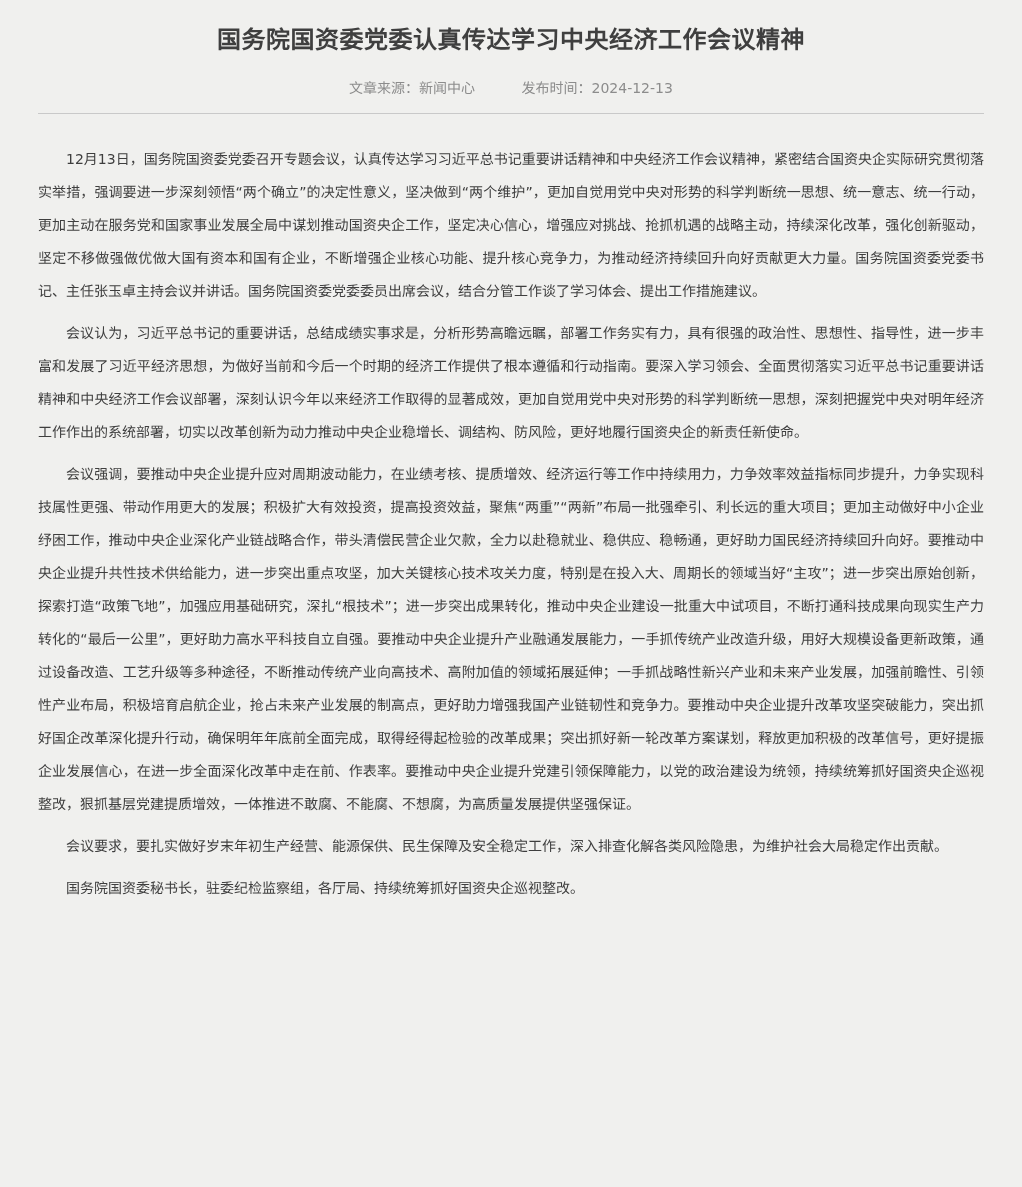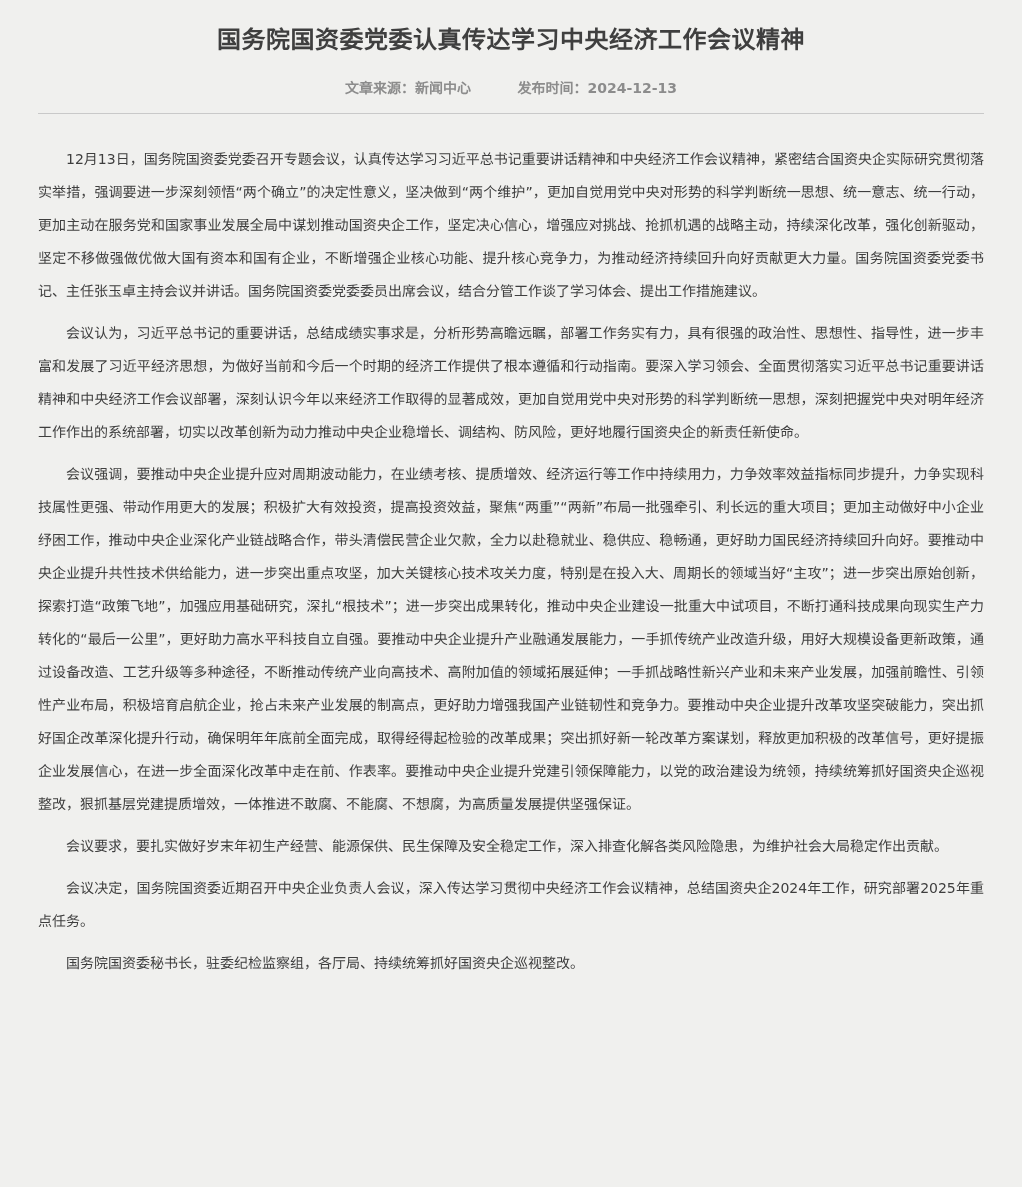--- a/index.html
+++ b/index.html
@@ -30,21 +30,20 @@
     letter-spacing: 0.5px;
   }
   .article-meta {
     margin-top: 21px;
     text-align: center;
     font-size: 14px;
     color: #8c8c8c;
   }
   .article-meta .meta-item {
     display: inline-block;
-    font-weight: bold;
   }
   .article-meta .meta-item + .meta-item {
     margin-left: 42px;
   }
   .header-divider {
     margin-top: 16px;
     border: none;
     border-bottom: 1px solid #c9c9c9;
     height: 0;
   }
@@ -76,17 +75,16 @@
     </div>
 
     <hr class="header-divider">
   </header>
 
   <main class="article-body">
     <p>12月13日，国务院国资委党委召开专题会议，认真传达学习习近平总书记重要讲话精神和中央经济工作会议精神，紧密结合国资央企实际研究贯彻落实举措，强调要进一步深刻领悟“两个确立”的决定性意义，坚决做到“两个维护”，更加自觉用党中央对形势的科学判断统一思想、统一意志、统一行动，更加主动在服务党和国家事业发展全局中谋划推动国资央企工作，坚定决心信心，增强应对挑战、抢抓机遇的战略主动，持续深化改革，强化创新驱动，坚定不移做强做优做大国有资本和国有企业，不断增强企业核心功能、提升核心竞争力，为推动经济持续回升向好贡献更大力量。国务院国资委党委书记、主任张玉卓主持会议并讲话。国务院国资委党委委员出席会议，结合分管工作谈了学习体会、提出工作措施建议。</p>
     <p>会议认为，习近平总书记的重要讲话，总结成绩实事求是，分析形势高瞻远瞩，部署工作务实有力，具有很强的政治性、思想性、指导性，进一步丰富和发展了习近平经济思想，为做好当前和今后一个时期的经济工作提供了根本遵循和行动指南。要深入学习领会、全面贯彻落实习近平总书记重要讲话精神和中央经济工作会议部署，深刻认识今年以来经济工作取得的显著成效，更加自觉用党中央对形势的科学判断统一思想，深刻把握党中央对明年经济工作作出的系统部署，切实以改革创新为动力推动中央企业稳增长、调结构、防风险，更好地履行国资央企的新责任新使命。</p>
     <p>会议强调，要推动中央企业提升应对周期波动能力，在业绩考核、提质增效、经济运行等工作中持续用力，力争效率效益指标同步提升，力争实现科技属性更强、带动作用更大的发展；积极扩大有效投资，提高投资效益，聚焦“两重”“两新”布局一批强牵引、利长远的重大项目；更加主动做好中小企业纾困工作，推动中央企业深化产业链战略合作，带头清偿民营企业欠款，全力以赴稳就业、稳供应、稳畅通，更好助力国民经济持续回升向好。要推动中央企业提升共性技术供给能力，进一步突出重点攻坚，加大关键核心技术攻关力度，特别是在投入大、周期长的领域当好“主攻”；进一步突出原始创新，探索打造“政策飞地”，加强应用基础研究，深扎“根技术”；进一步突出成果转化，推动中央企业建设一批重大中试项目，不断打通科技成果向现实生产力转化的“最后一公里”，更好助力高水平科技自立自强。要推动中央企业提升产业融通发展能力，一手抓传统产业改造升级，用好大规模设备更新政策，通过设备改造、工艺升级等多种途径，不断推动传统产业向高技术、高附加值的领域拓展延伸；一手抓战略性新兴产业和未来产业发展，加强前瞻性、引领性产业布局，积极培育启航企业，抢占未来产业发展的制高点，更好助力增强我国产业链韧性和竞争力。要推动中央企业提升改革攻坚突破能力，突出抓好国企改革深化提升行动，确保明年年底前全面完成，取得经得起检验的改革成果；突出抓好新一轮改革方案谋划，释放更加积极的改革信号，更好提振企业发展信心，在进一步全面深化改革中走在前、作表率。要推动中央企业提升党建引领保障能力，以党的政治建设为统领，持续统筹抓好国资央企巡视整改，狠抓基层党建提质增效，一体推进不敢腐、不能腐、不想腐，为高质量发展提供坚强保证。</p>
     <p>会议要求，要扎实做好岁末年初生产经营、能源保供、民生保障及安全稳定工作，深入排查化解各类风险隐患，为维护社会大局稳定作出贡献。</p>
-    <p>会议决定，国务院国资委近期召开中央企业负责人会议，深入传达学习贯彻中央经济工作会议精神，总结国资央企2024年工作，研究部署2025年重点任务。</p>
     <p>国务院国资委秘书长，驻委纪检监察组，各厅局、持续统筹抓好国资央企巡视整改。</p>
   </main>
 
 </div>
 
 </body></html>

